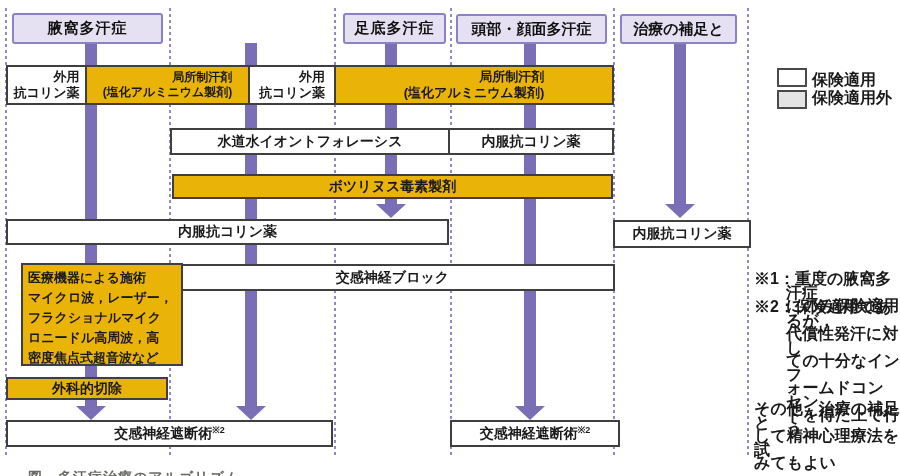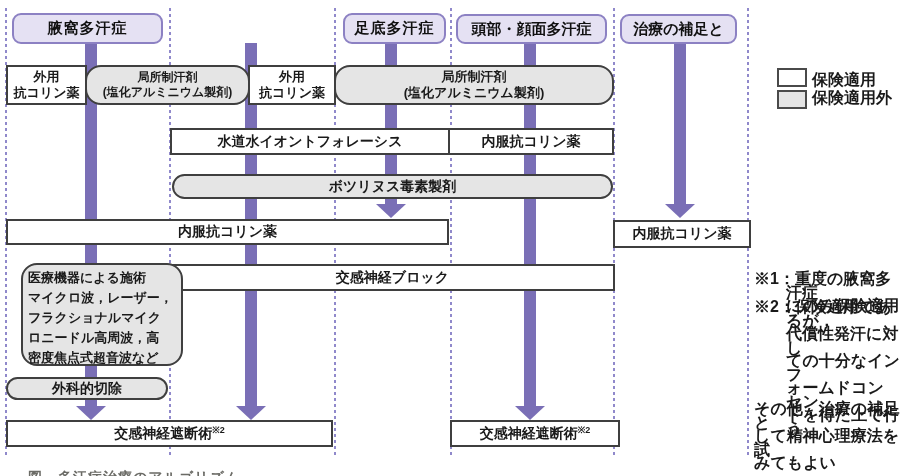--- a/index.html
+++ b/index.html
@@ -7,27 +7,27 @@
          font-family:"Liberation Sans",sans-serif;color:#1a1a1a;}
   
   .vline{position:absolute;top:8px;height:447px;width:2px;z-index:0;
          background:repeating-linear-gradient(180deg,#9089cb 0 3px,transparent 3px 6px);}
   
   .al{position:absolute;width:12px;background:#7a6fb6;z-index:1;}
   .ah{position:absolute;width:0;height:0;border-left:15px solid transparent;
       border-right:15px solid transparent;border-top:14px solid #7a6fb6;z-index:1;}
   
   .box{position:absolute;box-sizing:border-box;border:2px solid #3f3f3f;background:#fff;
-       display:flex;align-items:center;justify-content:center;text-align:center;
+       display:flex;align-items:center;justify-content:center;text-align:right;
        font-weight:bold;color:#1a1a1a;white-space:pre-line;z-index:2;
        line-height:1.25;font-size:14px;}
-  .gray{background:#e5e5e5;border-radius:16px;}
+  .gray{background:#eab308;}
   .small{font-size:13px;}
   .tiny{font-size:12px;}
-  .disease{position:absolute;box-sizing:border-box;border:2.5px solid #8c81c3;border-radius:9px;
+  .disease{position:absolute;box-sizing:border-box;border:2.5px solid #8c81c3;border-radius:3px;
        background:#e5e1f3;display:flex;align-items:center;justify-content:center;
        font-weight:bold;font-size:15px;letter-spacing:1px;color:#111;z-index:2;}
   .devices{display:block;text-align:left;padding:3px 0 0 5px;line-height:20px;font-size:13px;}
   sup{font-size:9px;font-weight:bold;vertical-align:5px;letter-spacing:0;}
   
   .swatch{position:absolute;box-sizing:border-box;width:30px;height:19px;border:2px solid #4a4a4a;z-index:2;}
   .leglabel{position:absolute;font-size:16px;font-weight:bold;z-index:2;}
   
   .note{position:absolute;left:754px;width:146px;font-size:16px;line-height:13.5px;
         font-weight:bold;white-space:pre-line;box-sizing:border-box;

